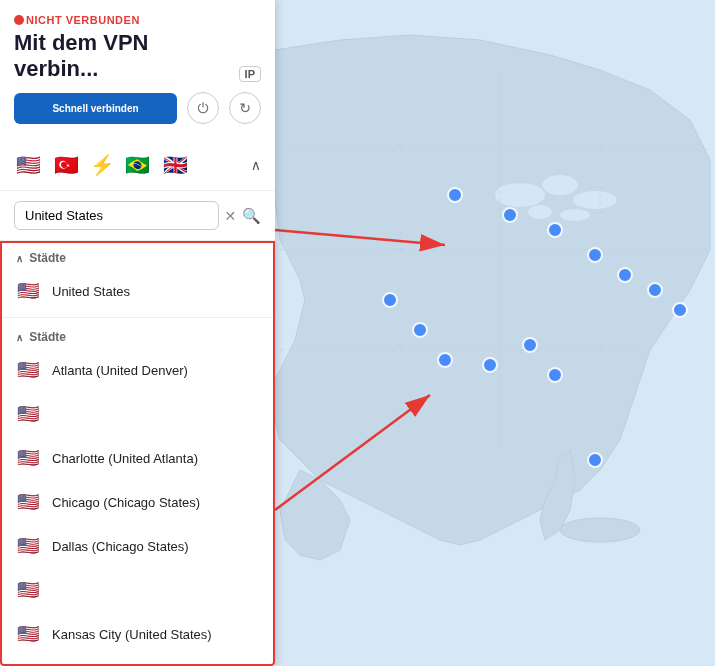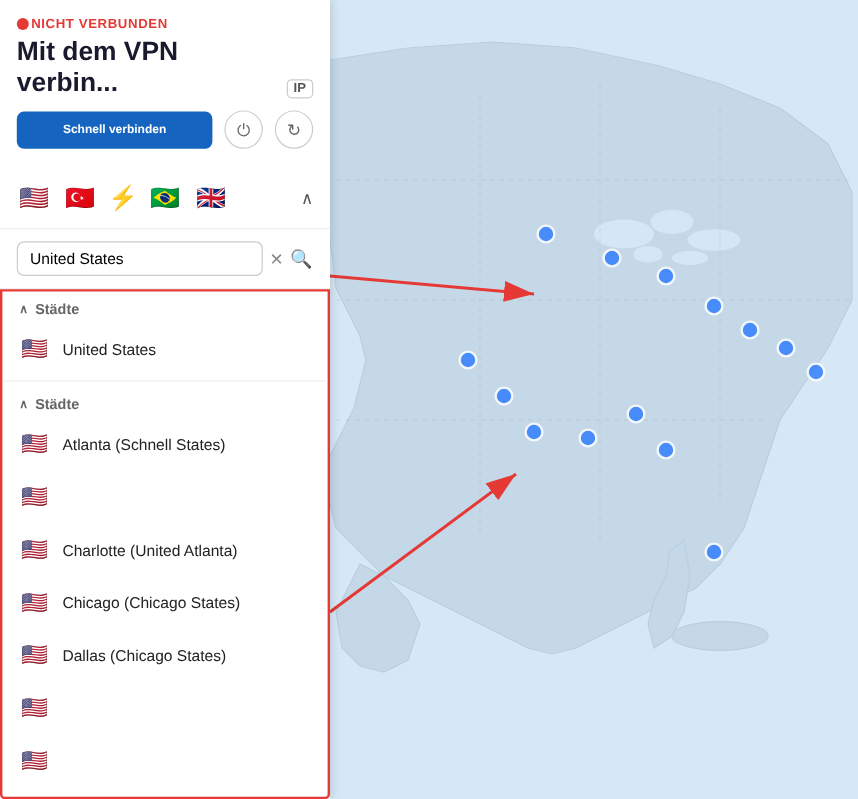--- a/index.html
+++ b/index.html
@@ -354,21 +354,21 @@
       <span class="list-item-label">United States</span>
     </div>
     <div class="divider"></div>
 
     <div class="section-header">
       <span class="section-header-chevron">∧</span>
       <span>Städte</span>
     </div>
     <div class="list-item">
       <div class="list-item-flag">🇺🇸</div>
-      <span class="list-item-label">Atlanta (Schnell States)</span>
+      <span class="list-item-label">Atlanta (United Denver)</span>
     </div>
     <div class="list-item">
       <div class="list-item-flag">🇺🇸</div>
     </div>
     <div class="list-item">
       <div class="list-item-flag">🇺🇸</div>
       <span class="list-item-label">Charlotte (United Atlanta)</span>
     </div>
     <div class="list-item">
       <div class="list-item-flag">🇺🇸</div>
@@ -376,16 +376,17 @@
     </div>
     <div class="list-item">
       <div class="list-item-flag">🇺🇸</div>
       <span class="list-item-label">Dallas (Chicago States)</span>
     </div>
     <div class="list-item">
       <div class="list-item-flag">🇺🇸</div>
     </div>
     <div class="list-item">
       <div class="list-item-flag">🇺🇸</div>
+      <span class="list-item-label">Kansas City (United States)</span>
     </div>
 
   </div>
 </div>
 
 </body></html>

